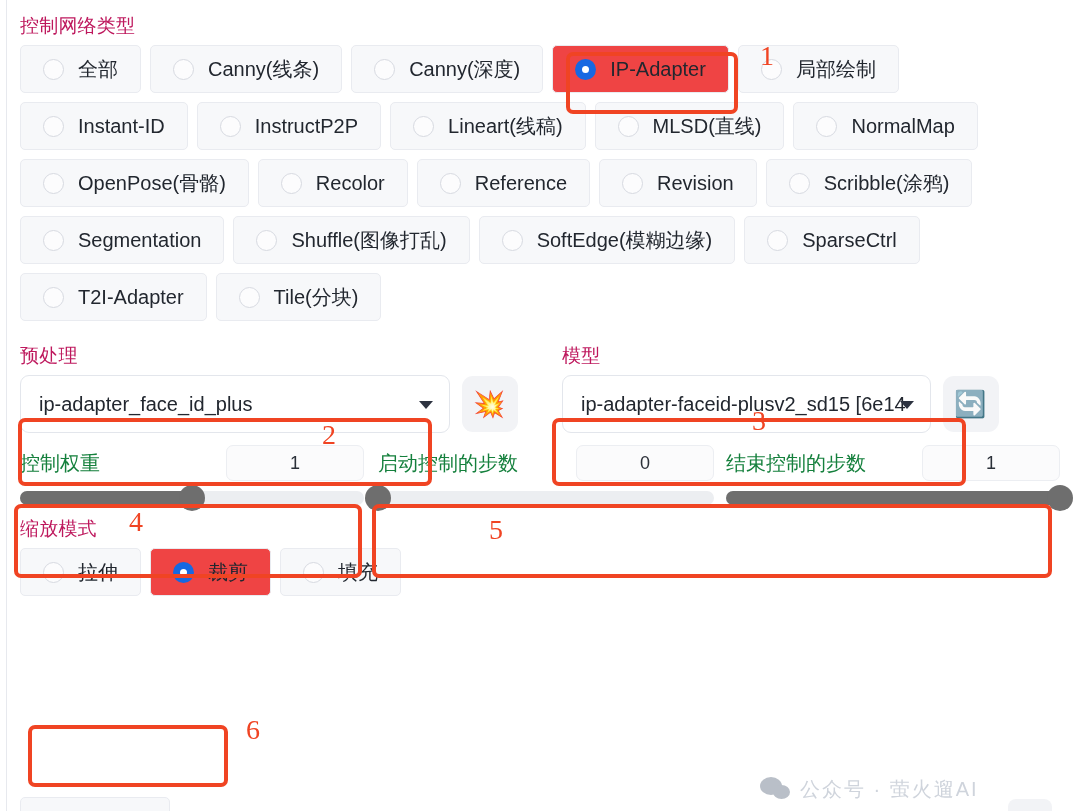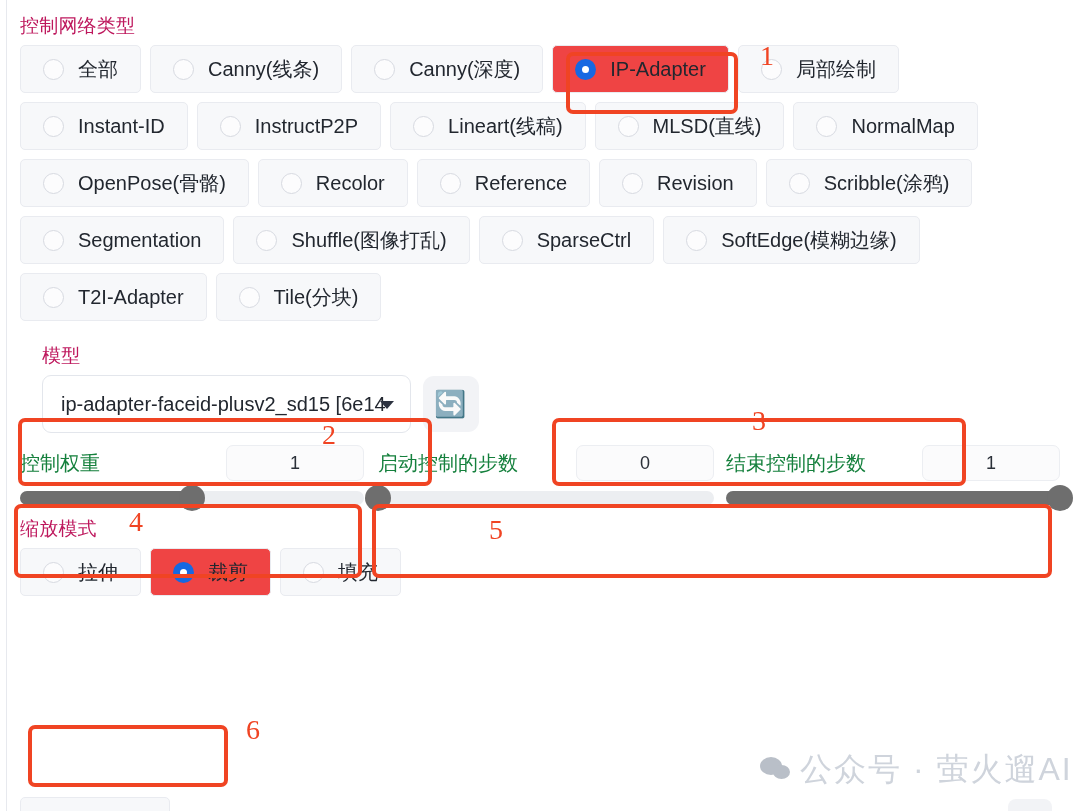--- a/index.html
+++ b/index.html
@@ -225,25 +225,25 @@
     right: 0;
     height: 1px;
     background: #9aa0ab;
     transform: rotate(-45deg);
     transform-origin: right bottom;
   }
 
   
   .watermark {
     position: absolute;
-    left: 760px; top: 748px;
+    left: 760px; top: 776px;
     display: flex;
     align-items: center;
     color: #cfd4dc;
-    font-size: 32px;
+    font-size: 20px;
     letter-spacing: 2px;
     pointer-events: none;
     white-space: nowrap;
   }
   .wm-logo {
     position: relative;
     width: 34px; height: 26px;
     margin-right: 6px;
     flex: none;
   }
@@ -376,40 +376,52 @@
           <div class="radio-card">
             <span class="radio-dot"></span>
             <span class="radio-label">Segmentation</span>
           </div>
           <div class="radio-card">
             <span class="radio-dot"></span>
             <span class="radio-label">Shuffle(图像打乱)</span>
           </div>
           <div class="radio-card">
             <span class="radio-dot"></span>
+            <span class="radio-label">SoftEdge(模糊边缘)</span>
+          </div>
+          <div class="radio-card">
+            <span class="radio-dot"></span>
             <span class="radio-label">SparseCtrl</span>
           </div>
-          <div class="radio-card">
-            <span class="radio-dot"></span>
-            <span class="radio-label">SoftEdge(模糊边缘)</span>
-          </div>
         </div>
         <div class="radio-row">
           <div class="radio-card">
             <span class="radio-dot"></span>
             <span class="radio-label">T2I-Adapter</span>
           </div>
           <div class="radio-card">
             <span class="radio-dot"></span>
             <span class="radio-label">Tile(分块)</span>
           </div>
         </div>
       </div>
 
     <div class="two-col">
+      <div class="col">
+        <div class="section-label">预处理</div>
+        <div class="field-row">
+          <div class="select" style="width:430px;">
+            <span>ip-adapter_face_id_plus</span>
+            <span class="caret"></span>
+          </div>
+          <div class="icon-btn">
+            <span>💥</span>
+          </div>
+        </div>
+      </div>
       <div class="col right">
         <div class="section-label">模型</div>
         <div class="field-row">
           <div class="select" style="width:369px;">
             <span>ip-adapter-faceid-plusv2_sd15 [6e14</span>
             <span class="caret"></span>
           </div>
           <div class="icon-btn">
             <span>🔄</span>
           </div>

